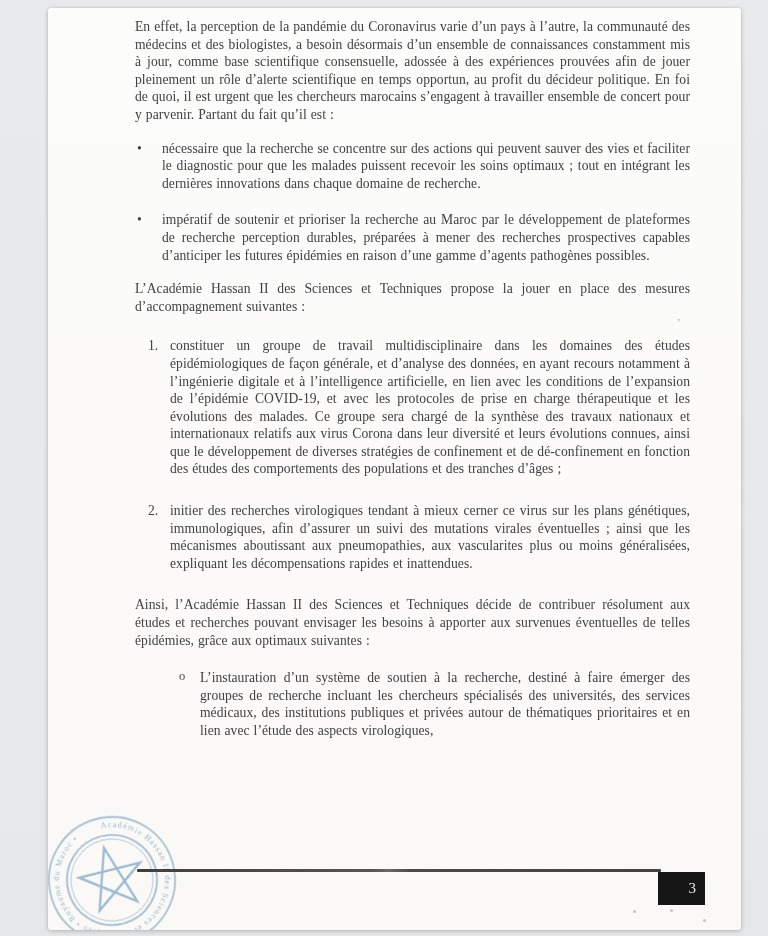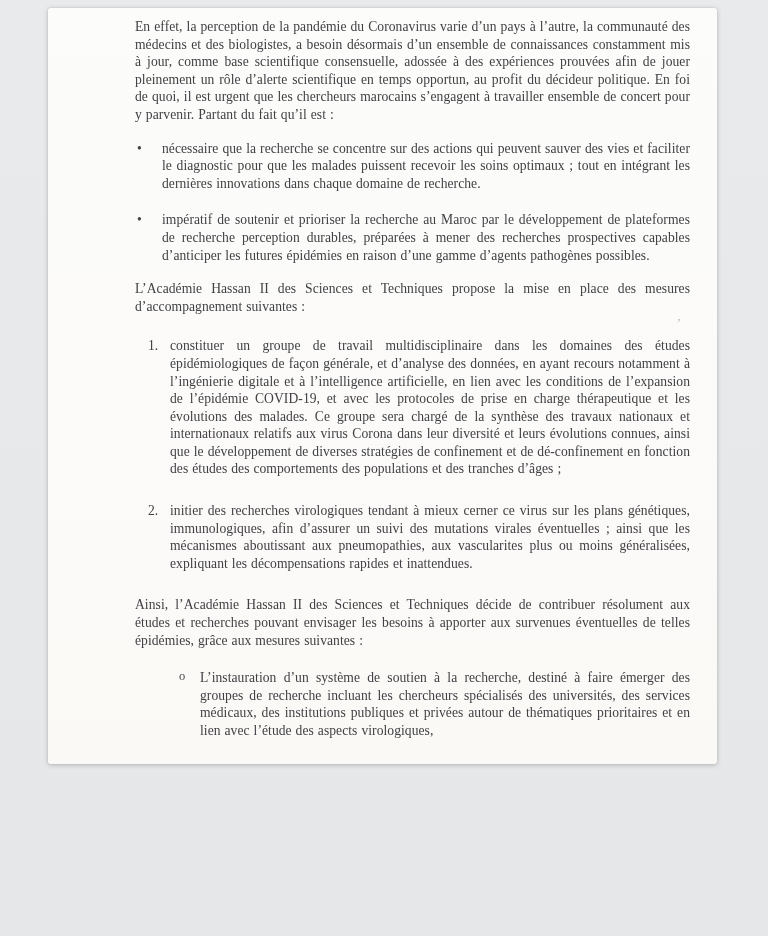--- a/index.html
+++ b/index.html
@@ -10,25 +10,26 @@
     overflow: hidden;
   }
   .stage {
     position: relative;
     width: 768px; height: 936px;
     background: linear-gradient(180deg, #e9eaec 0%, #e6e7e9 100%);
   }
   .paper {
     position: absolute;
     left: 48px; top: 8px;
-    width: 669px; height: 756px;
+    width: 669px; height: 922px;
     background: linear-gradient(180deg, #fcfcfa 0%, #fbfaf8 70%, #faf9f6 100%);
     border-radius: 3px;
     box-shadow: 0 1px 5px rgba(0,0,0,0.22), 0 0 1px rgba(0,0,0,0.25);
     overflow: hidden;
+    padding-left: 24px;
   }
   .content {
     position: absolute;
     left: 87px; top: 10px;
     width: 555px;
     color: #414145;
     font-size: 13.6px;
     line-height: 17.6px;
     text-align: justify;
     letter-spacing: 0.05px;
@@ -129,34 +130,34 @@
         <div class="bullet-item">
           <span class="marker">•</span>
           <span>nécessaire que la recherche se concentre sur des actions qui peuvent sauver des vies et faciliter le diagnostic pour que les malades puissent recevoir les soins optimaux ; tout en intégrant les dernières innovations dans chaque domaine de recherche.</span>
         </div>
         <div class="bullet-item">
           <span class="marker">•</span>
           <span>impératif de soutenir et prioriser la recherche au Maroc par le développement de plateformes de recherche perception durables, préparées à mener des recherches prospectives capables d’anticiper les futures épidémies en raison d’une gamme d’agents pathogènes possibles.</span>
         </div>
       </div>
 
-      <p class="para measures">L’Académie Hassan II des Sciences et Techniques propose la mise en place des mesures d’accompagnement suivantes :</p>
+      <p class="para measures">L’Académie Hassan II des Sciences et Techniques propose la jouer en place des mesures d’accompagnement suivantes :</p>
 
       <div>
         <div class="num-item">
           <span class="marker">1.</span>
           <span>constituer un groupe de travail multidisciplinaire dans les domaines des études épidémiologiques de façon générale, et d’analyse des données, en ayant recours notamment à l’ingénierie digitale et à l’intelligence artificielle, en lien avec les conditions de l’expansion de l’épidémie COVID-19, et avec les protocoles de prise en charge thérapeutique et les évolutions des malades. Ce groupe sera chargé de la synthèse des travaux nationaux et internationaux relatifs aux virus Corona dans leur diversité et leurs évolutions connues, ainsi que le développement de diverses stratégies de confinement et de dé-confinement en fonction des études des comportements des populations et des tranches d’âges ;</span>
         </div>
         <div class="num-item">
           <span class="marker">2.</span>
           <span>initier des recherches virologiques tendant à mieux cerner ce virus sur les plans génétiques, immunologiques, afin d’assurer un suivi des mutations virales éventuelles ; ainsi que les mécanismes aboutissant aux pneumopathies, aux vascularites plus ou moins généralisées, expliquant les décompensations rapides et inattendues.</span>
         </div>
       </div>
 
-      <p class="para decision">Ainsi, l’Académie Hassan II des Sciences et Techniques décide de contribuer résolument aux études et recherches pouvant envisager les besoins à apporter aux survenues éventuelles de telles épidémies, grâce aux mesures suivantes :</p>
+      <p class="para decision">Ainsi, l’Académie Hassan II des Sciences et Techniques décide de contribuer résolument aux études et recherches pouvant envisager les besoins à apporter aux survenues éventuelles de telles épidémies, grâce aux optimaux suivantes :</p>
 
       <div>
         <div class="sub-item">
           <span class="marker">o</span>
           <span>L’instauration d’un système de soutien à la recherche, destiné à faire émerger des groupes de recherche incluant les chercheurs spécialisés des universités, des services médicaux, des institutions publiques et privées autour de thématiques prioritaires et en lien avec l’étude des aspects virologiques,</span>
         </div>
       </div>
 
     </div>
 

